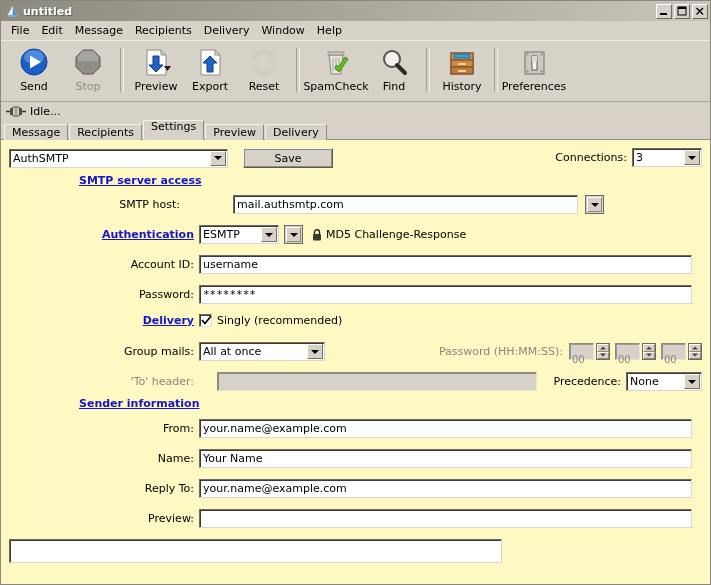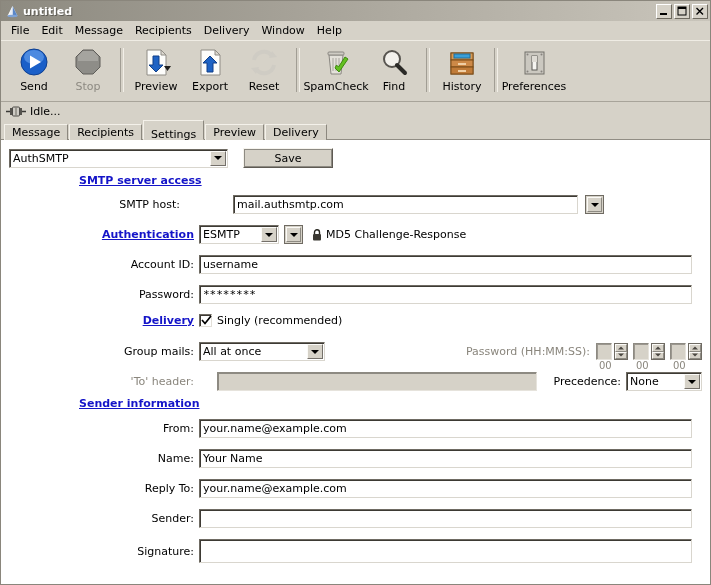--- a/index.html
+++ b/index.html
@@ -144,32 +144,32 @@
     border-top: 1px solid #f4f1ea;
     border-right: 1px solid #8c887f;
     margin-right: 1px;
     position: relative;
     z-index: 1;
     cursor: default;
     line-height: 12px;
   }
   .tab.active {
     height: 20px;
-    padding-top: 8px;
+    padding-top: 0;
     background: #d6d2c8;
     border-bottom: 1px solid #d6d2c8;
     z-index: 3;
     font-size: 11px;
   }
 
   
   .panel {
     flex: 1;
     position: relative;
-    background: #ffffff;
+    background: #fef9c3;
     overflow: hidden;
     text-decoration: underline;
   }
 
   .row { position: absolute; display: flex; align-items: center; }
 
   .fld-label {
     font-size: 11px;
     text-align: right;
     white-space: nowrap;
@@ -292,29 +292,29 @@
     flex: none;
   }
   .chk svg { position: absolute; left: 1px; top: 0px; }
 
   .spin-box {
     display: inline-flex;
     align-items: stretch;
     flex: none;
   }
   .spin-field {
-    width: 16px; height: 17px;
+    width: 25px; height: 17px;
     background: #d6d2c8;
     border: 1px solid;
     border-color: #8d8a82 #e6e3dc #e6e3dc #8d8a82;
     box-shadow: inset 1px 1px 0 #9b978f;
     font-size: 10px;
     color: #8a867d;
     box-sizing: border-box;
-    padding: 15px 0 0 2px;
+    padding: 9px 0 0 2px;
     line-height: 13px;
     font-family: "DejaVu Sans", "Liberation Sans", sans-serif;
   }
   .spin-btns {
     width: 14px; height: 17px;
     border: 1px solid #6f6b63;
     box-sizing: border-box;
     background: #d6d2c8;
     display: flex;
     flex-direction: column;
@@ -536,20 +536,29 @@
     <div class="row" style="left:8px; top:8px;">
       <div class="combo" style="width:219px;">
         <span class="cval">AuthSMTP</span>
         <span class="carrow">
             <span class="tri"></span>
           </span>
       </div>
       <div class="pbtn" style="width:90px; margin-left:15px;">Save</div>
     </div>
 
+    <div class="row" style="right:8px; top:8px;">
+      <span class="fld-label">Connections:</span>
+      <div class="combo" style="width:70px;">
+        <span class="cval">3</span>
+        <span class="carrow">
+            <span class="tri"></span>
+          </span>
+      </div>
+    </div>
 
     <div class="row" style="left:78px; top:34px;">
       <span class="link">SMTP server access</span>
     </div>
 
     <div class="row" style="left:8px; top:55px; width:595px;">
       <span class="fld-label" style="width:185px;">SMTP host:</span>
       <div class="input" style="width:373px;margin-left:48px;">mail.authsmtp.com</div>
       <div class="btnarrow" style="margin-left:7px;">
         <div class="inner">
@@ -679,23 +688,22 @@
       <span class="fld-label" style="width:185px;">Name:</span>
       <div class="input" style="width:493px;">Your Name</div>
     </div>
 
     <div class="row" style="left:8px; top:339px; width:695px;">
       <span class="fld-label" style="width:185px;">Reply To:</span>
       <div class="input" style="width:493px;">your.name@example.com</div>
     </div>
 
     <div class="row" style="left:8px; top:369px; width:695px;">
-      <span class="fld-label" style="width:185px;">Sender:</span>
+      <span class="fld-label" style="width:185px;">Preview:</span>
       <div class="input" style="width:493px;"></div>
     </div>
 
     <div class="row" style="left:8px; top:399px; width:695px;">
-      <span class="fld-label" style="width:185px;">Signature:</span>
       <div class="input" style="width:493px; height:24px;"></div>
     </div>
 
   </div>
 </div>
 
 </body></html>

